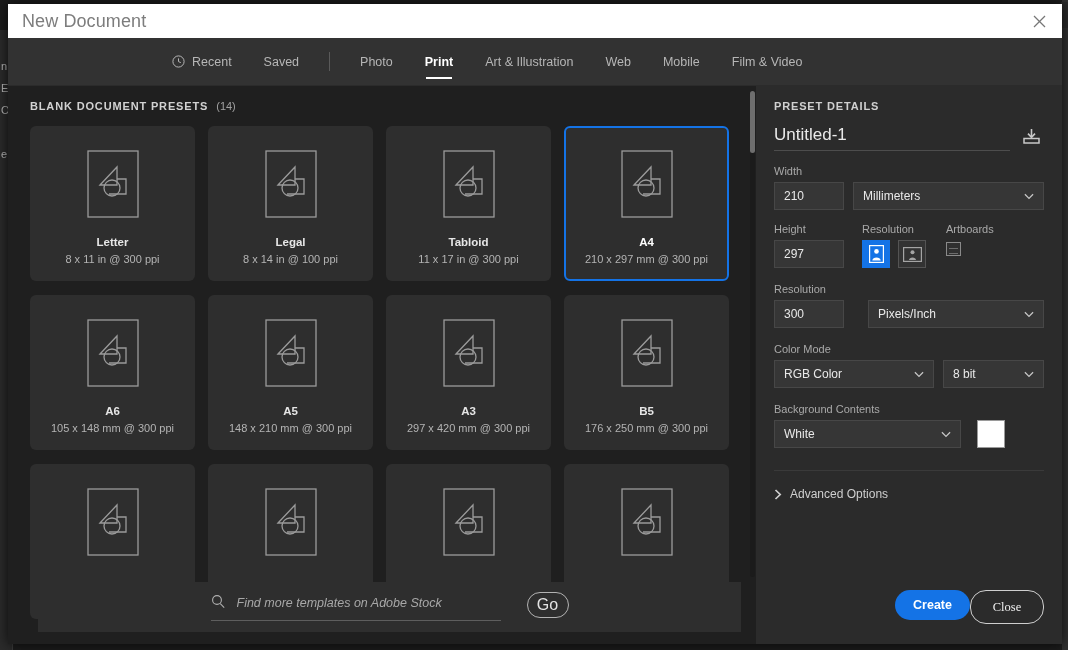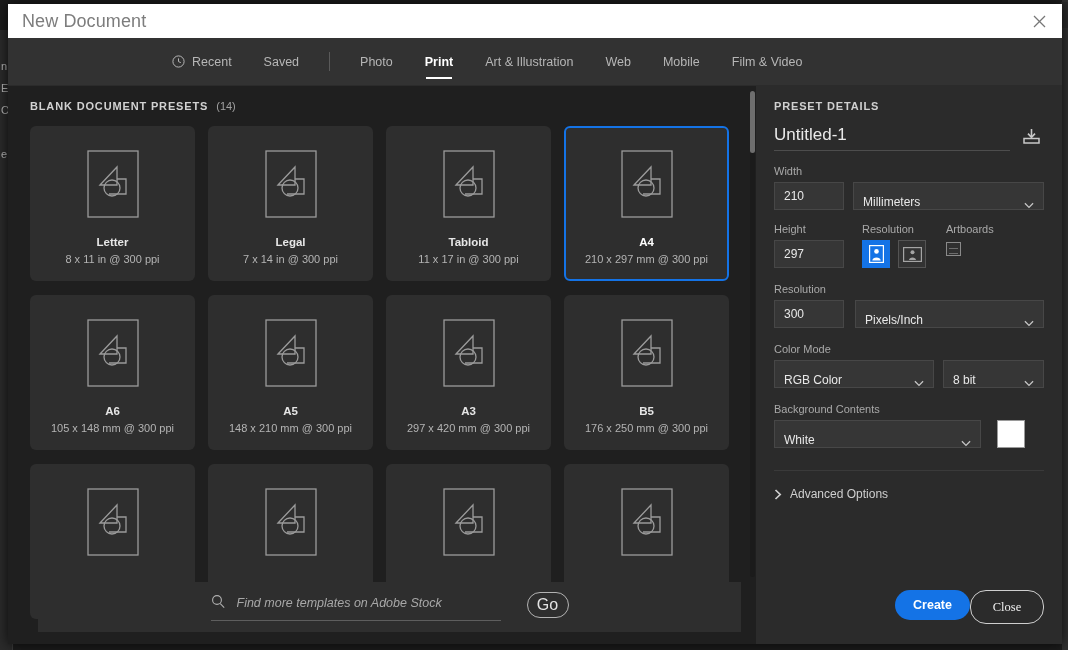--- a/index.html
+++ b/index.html
@@ -222,21 +222,21 @@
   .num-input {
     width: 70px; height: 28px;
     background: #363636; border: 1px solid #474747;
     color: #e9e9e9; font-size: 12px;
     padding: 0 9px; outline: none;
     font-family: "Liberation Sans", sans-serif;
   }
   .select-box {
     height: 28px; background: #363636;
     border: 1px solid #474747;
-    display: flex; align-items: flex-end;
+    display: flex; align-items: center;
     justify-content: space-between;
     padding: 0 9px; cursor: pointer;
     color: #e9e9e9; font-size: 12px;
   }
   .chev { flex: 0 0 10px; }
 
   .orient-buttons { display: flex; gap: 8px; }
   .orient-btn {
     width: 28px; height: 28px;
     border: 1px solid #545454;
@@ -370,21 +370,21 @@
             <div class="preset-meta">8 x 11 in @ 300 ppi</div>
           </div>
           <div class="preset-card">
 <svg class="preset-thumb" viewBox="0 0 52 68">
   <rect x="1" y="1" width="50" height="66" fill="none" stroke="#9b9b9b" stroke-width="1.3"></rect>
   <path d="M13 35 L30 17 L30 35 Z" fill="none" stroke="#9b9b9b" stroke-width="1.3"></path>
   <path d="M30 29 L39 29 L39 44 L22 44" fill="none" stroke="#9b9b9b" stroke-width="1.3"></path>
   <circle cx="25" cy="38" r="8" fill="none" stroke="#9b9b9b" stroke-width="1.3"></circle>
 </svg>
             <div class="preset-name">Legal</div>
-            <div class="preset-meta">7 x 14 in @ 300 ppi</div>
+            <div class="preset-meta">8 x 14 in @ 100 ppi</div>
           </div>
           <div class="preset-card">
 <svg class="preset-thumb" viewBox="0 0 52 68">
   <rect x="1" y="1" width="50" height="66" fill="none" stroke="#9b9b9b" stroke-width="1.3"></rect>
   <path d="M13 35 L30 17 L30 35 Z" fill="none" stroke="#9b9b9b" stroke-width="1.3"></path>
   <path d="M30 29 L39 29 L39 44 L22 44" fill="none" stroke="#9b9b9b" stroke-width="1.3"></path>
   <circle cx="25" cy="38" r="8" fill="none" stroke="#9b9b9b" stroke-width="1.3"></circle>
 </svg>
             <div class="preset-name">Tabloid</div>
             <div class="preset-meta">11 x 17 in @ 300 ppi</div>
@@ -551,21 +551,21 @@
           </div>
         </div>
         <div style="margin-left:11px">
           <label class="field-label">Artboards</label>
           <div class="artboard-check"></div>
         </div>
       </div>
 
       <div style="margin-top:15px">
         <label class="field-label">Resolution</label>
-        <div style="display:flex; gap:11px;">
+        <div style="display:flex; gap:24px;">
           <input class="num-input" type="text" value="300" style="">
           <div class="select-box" style="flex:1">
             <span>Pixels/Inch</span>
             <svg class="chev" width="11" height="7" viewBox="0 0 11 7">
               <path d="M1 1 L5.5 5.6 L10 1" fill="none" stroke="#c6c6c6" stroke-width="1.4"></path>
             </svg>
           </div>
         </div>
       </div>
 
@@ -583,21 +583,21 @@
             <svg class="chev" width="11" height="7" viewBox="0 0 11 7">
               <path d="M1 1 L5.5 5.6 L10 1" fill="none" stroke="#c6c6c6" stroke-width="1.4"></path>
             </svg>
           </div>
         </div>
       </div>
 
       <div style="margin-top:15px">
         <label class="field-label">Background Contents</label>
         <div style="display:flex; gap:16px;">
-          <div class="select-box" style="width:207px">
+          <div class="select-box" style="width:187px">
             <span>White</span>
             <svg class="chev" width="11" height="7" viewBox="0 0 11 7">
               <path d="M1 1 L5.5 5.6 L10 1" fill="none" stroke="#c6c6c6" stroke-width="1.4"></path>
             </svg>
           </div>
           <div id="bg-swatch"></div>
         </div>
       </div>
 
       <div id="advanced-options">

